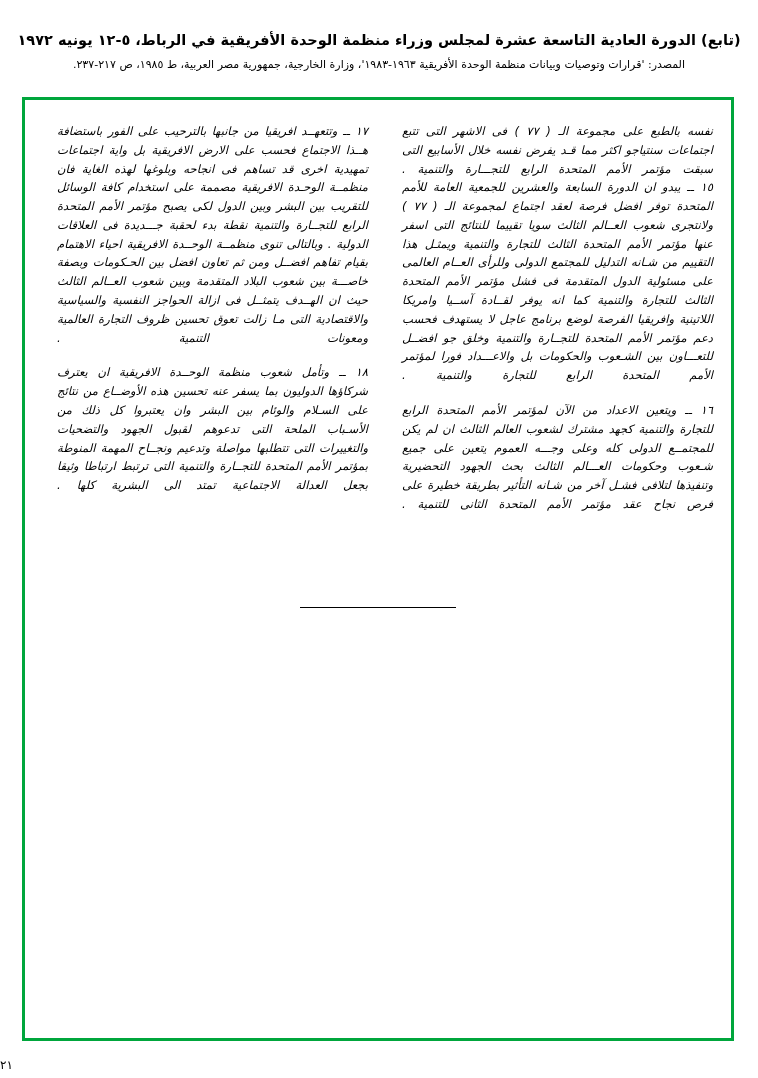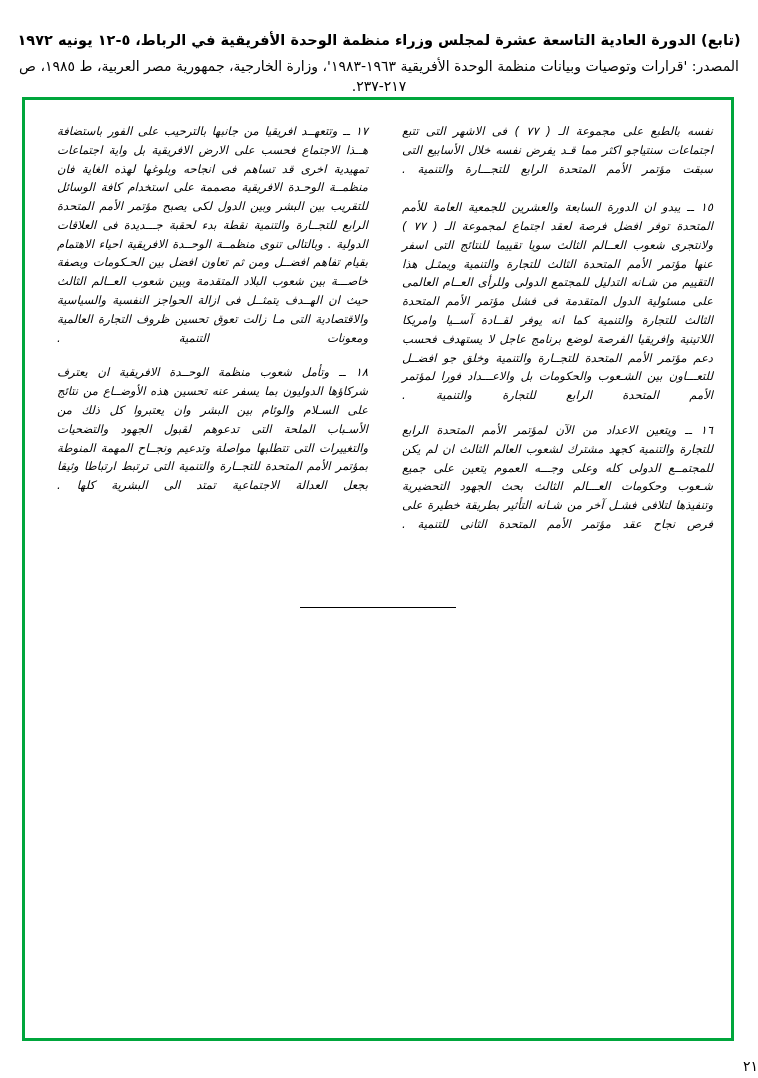--- a/index.html
+++ b/index.html
@@ -30,21 +30,21 @@
   }
   .header-title {
     font-size: 14.5px;
     font-weight: bold;
     line-height: 1.4;
     letter-spacing: 0px;
     direction: rtl;
   }
   .header-source {
     margin-top: 7px;
-    font-size: 14px;
+    font-size: 11px;
     font-weight: normal;
     line-height: 1.4;
     direction: rtl;
   }
   .frame {
     position: absolute;
     top: 97px;
     left: 22px;
     width: 712px;
     height: 944px;
@@ -73,42 +73,42 @@
     text-align-last: justify;
     direction: rtl;
     margin: 0 0 16px 0;
     word-spacing: 1px;
     font-style: italic;
   }
   .para:last-child {
     margin-bottom: 0;
   }
   .col-right .para:first-child {
-    margin-bottom: 20px;
+    margin-bottom: 0;
   }
   .rule {
     position: absolute;
     top: 507px;
     left: 0;
     right: 0;
     display: flex;
     justify-content: center;
   }
   .rule-line {
     width: 156px;
     height: 0;
     border-top: 1.4px solid #000000;
   }
   .page-number {
     position: absolute;
     top: 1058px;
     left: 0;
     right: 0;
-    text-align: right;
-    font-size: 14px;
+    text-align: left;
+    font-size: 12px;
     direction: rtl;
   }
 </style>
 </head>
 <body>
 
 <div class="page">
 
   <div class="header">
     <div class="header-title">(تابع) الدورة العادية التاسعة عشرة لمجلس وزراء منظمة الوحدة الأفريقية في الرباط، ٥-١٢ يونيه ١٩٧٢</div>

